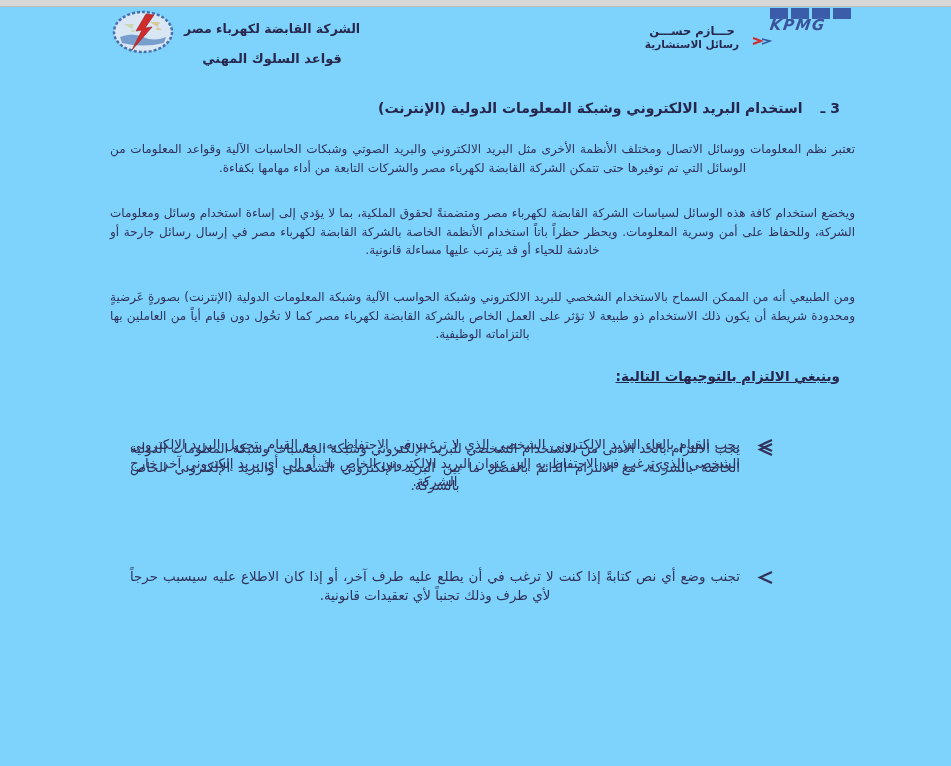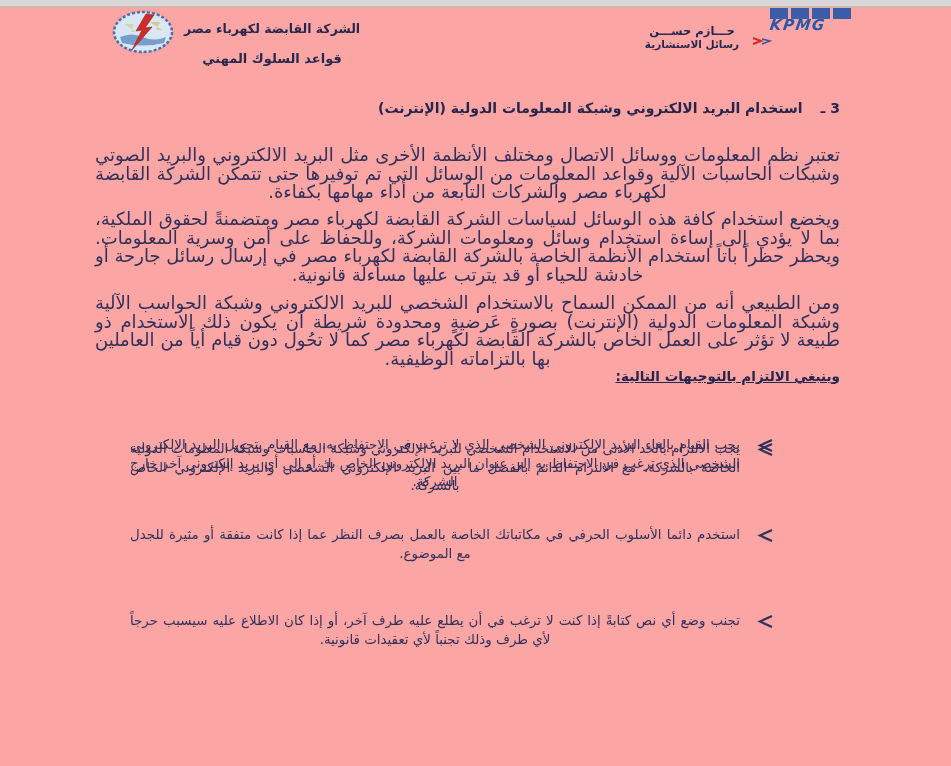--- a/index.html
+++ b/index.html
@@ -1,17 +1,17 @@
 <!DOCTYPE html>
 <html lang="ar"><head>
 <meta charset="utf-8">
 <style>
   html,body{margin:0;padding:0;background:#ffffff;}
   .page{
-    position:relative;width:951px;height:766px;background:#fca5a5;overflow:hidden;
+    position:relative;width:951px;height:766px;background:#7dd3fc;overflow:hidden;
     font-family:"DejaVu Sans",sans-serif;direction:rtl;color:#31315a;
   }
   .top-strip{position:absolute;left:0;top:0;width:951px;height:6px;background:#d7d7d7;border-bottom:1px solid #bdbdbd;}
 
   
   .elec-logo{position:absolute;left:112px;top:10px;width:62px;height:44px;}
   .company-block{position:absolute;left:178px;top:21px;width:188px;text-align:center;color:#28284e;}
   .company-name{font-size:12.5px;font-weight:bold;line-height:16px;white-space:nowrap;}
   .company-sub{font-size:13px;font-weight:bold;line-height:15px;margin-top:14px;}
   .firm-block{position:absolute;left:640px;top:24px;width:104px;text-align:center;color:#28284e;}
@@ -20,28 +20,28 @@
   .kpmg{position:absolute;left:770px;top:8px;width:90px;}
   .kpmg-blocks{display:flex;gap:3px;direction:ltr;}
   .kpmg-blocks span{display:block;width:18px;height:11px;background:#3b5ca8;}
   .kpmg-text{direction:ltr;font-weight:bold;font-style:italic;font-size:15px;letter-spacing:1.5px;
     color:#34549f;margin-top:-3px;text-shadow:0 0 1px #b9c6e4;transform:skewX(-8deg);}
   .small-mark{position:absolute;left:752px;top:36px;width:20px;height:10px;}
 
   
   .section-heading{position:absolute;left:95px;top:98px;width:745px;display:flex;gap:18px;
     font-size:14px;font-weight:bold;color:#26264c;line-height:20px;}
-  .para{position:absolute;left:95px;width:745px;font-size:18px;line-height:18.6px;
+  .para{position:absolute;left:110px;width:745px;font-size:12px;line-height:18.6px;
     text-align:justify;text-align-last:center;}
   .p1{top:128px;} .p2{top:192px;} .p3{top:276px;}
   .directives-heading{position:absolute;right:111px;top:368px;font-size:13.5px;font-weight:bold;
     color:#26264c;text-decoration:underline;}
   .bullet{position:absolute;left:130px;width:610px;font-size:13.4px;line-height:18.6px;
     text-align:justify;text-align-last:center;}
-  .b1{top:396px;margin-top:44px;} .b2{top:436px;} .b3{top:526px;} .b4{top:568px;margin-top:44px;}
+  .b1{top:396px;margin-top:44px;} .b2{top:436px;} .b3{top:526px;} .b4{top:568px;}
   .bullet .arrow{position:absolute;right:-34px;top:2px;width:17px;height:15px;}
 
   .page-number{position:absolute;left:0;top:737px;width:951px;text-align:center;
     font-size:13px;font-weight:bold;color:#26264c;}
 </style>
 </head>
 <body>
 
 <div class="page">
 
@@ -93,26 +93,20 @@
       <path d="M15 2 L3 7.5 L15 13" fill="none" stroke="#31315a" stroke-width="2.2"></path>
       </svg>
     <span>يجب الالتزام بالحد الأدنى من الاستخدام الشخصي للبريد الإلكتروني وشبكة الحاسبات وشبكة المعلومات الدولية الخاصة بالشركة، مع الالتزام الدائم بالفصل ما بين البريد الإلكتروني الشخصي والبريد الإلكتروني الخاص بالشركة.</span>
   </div>
   <div class="bullet b2">
     <svg class="arrow" viewBox="0 0 17 15">
       <path d="M15 2 L3 7.5 L15 13" fill="none" stroke="#31315a" stroke-width="2.2"></path>
       </svg>
     <span>يجب القيام بإلغاء البريد الإلكتروني الشخصي الذي لا ترغب في الاحتفاظ به، مع القيام بتحويل البريد الإلكتروني الشخصي الذي ترغب في الاحتفاظ به إلى عنوان البريد الإلكتروني الخاص بك أو إلى أي بريد إلكتروني آخر خارج الشركة.</span>
   </div>
-  <div class="bullet b3">
-    <svg class="arrow" viewBox="0 0 17 15">
-      <path d="M15 2 L3 7.5 L15 13" fill="none" stroke="#31315a" stroke-width="2.2"></path>
-      </svg>
-    <span>استخدم دائما الأسلوب الحرفي في مكاتباتك الخاصة بالعمل بصرف النظر عما إذا كانت متفقة أو مثيرة للجدل مع الموضوع.</span>
-  </div>
   <div class="bullet b4">
     <svg class="arrow" viewBox="0 0 17 15">
       <path d="M15 2 L3 7.5 L15 13" fill="none" stroke="#31315a" stroke-width="2.2"></path>
       </svg>
     <span>تجنب وضع أي نص كتابةً إذا كنت لا ترغب في أن يطلع عليه طرف آخر، أو إذا كان الاطلاع عليه سيسبب حرجاً لأي طرف وذلك تجنباً لأي تعقيدات قانونية.</span>
   </div>
 
 
 </div>
 

